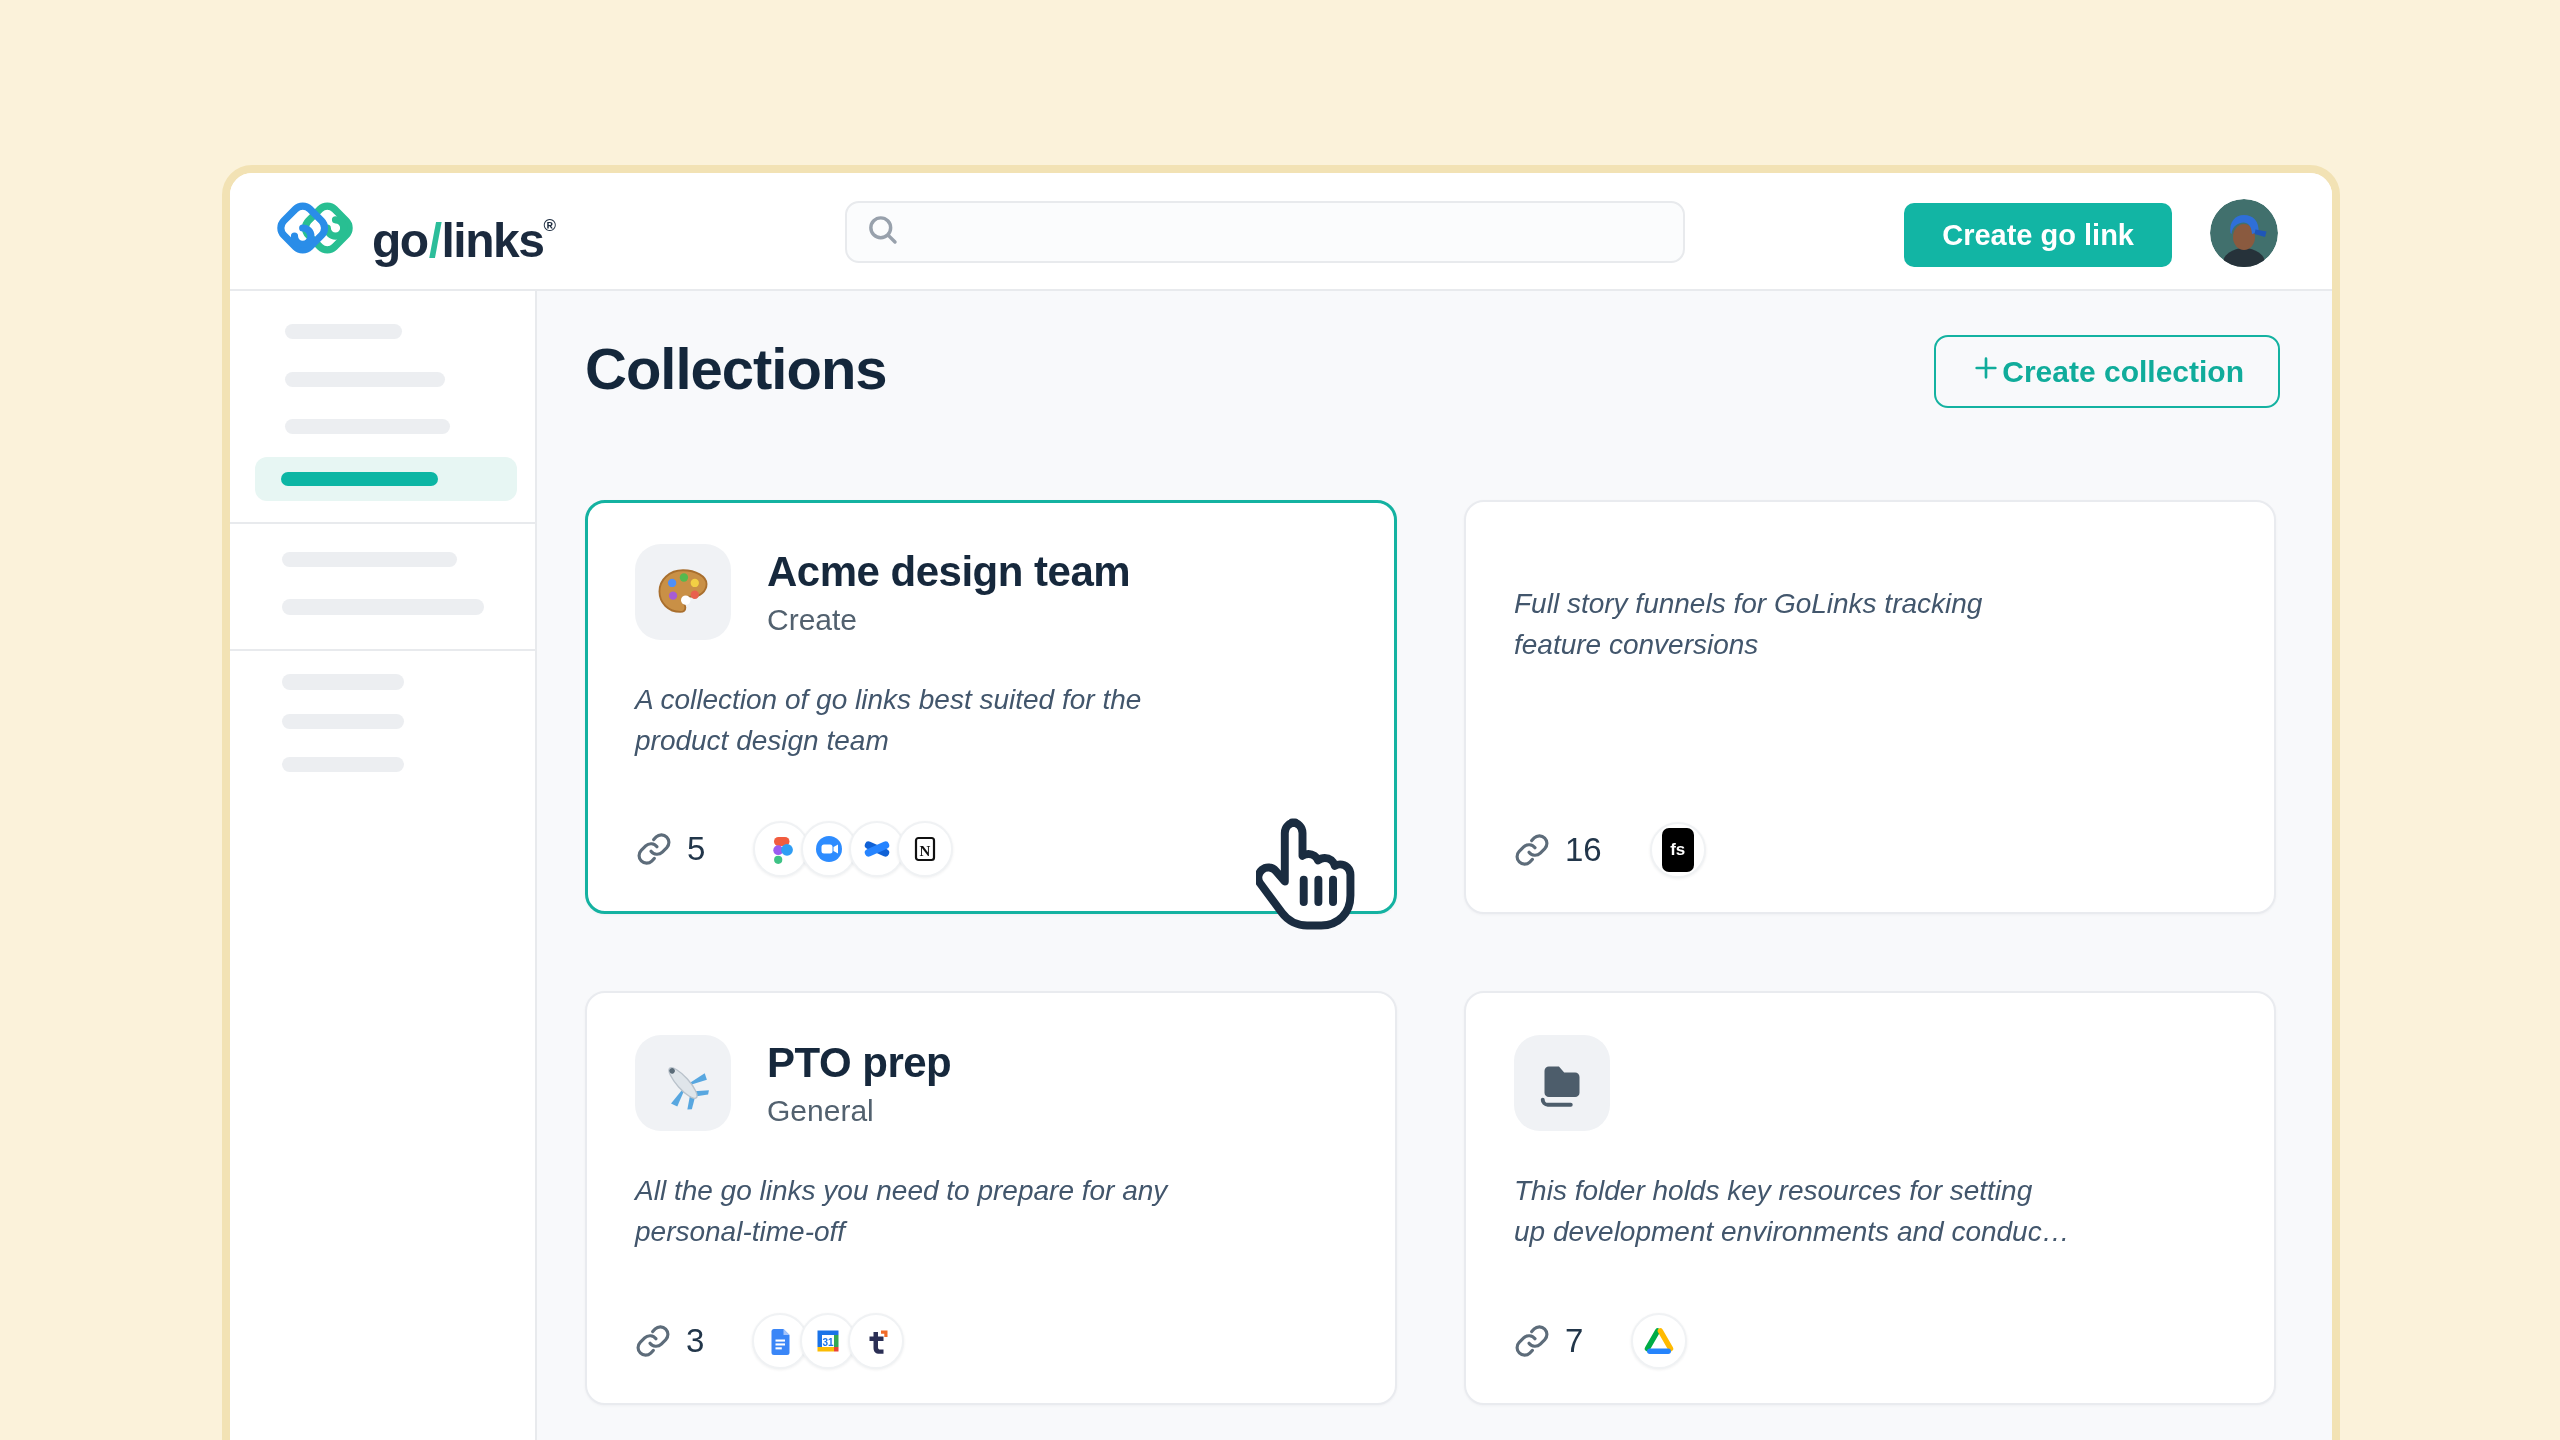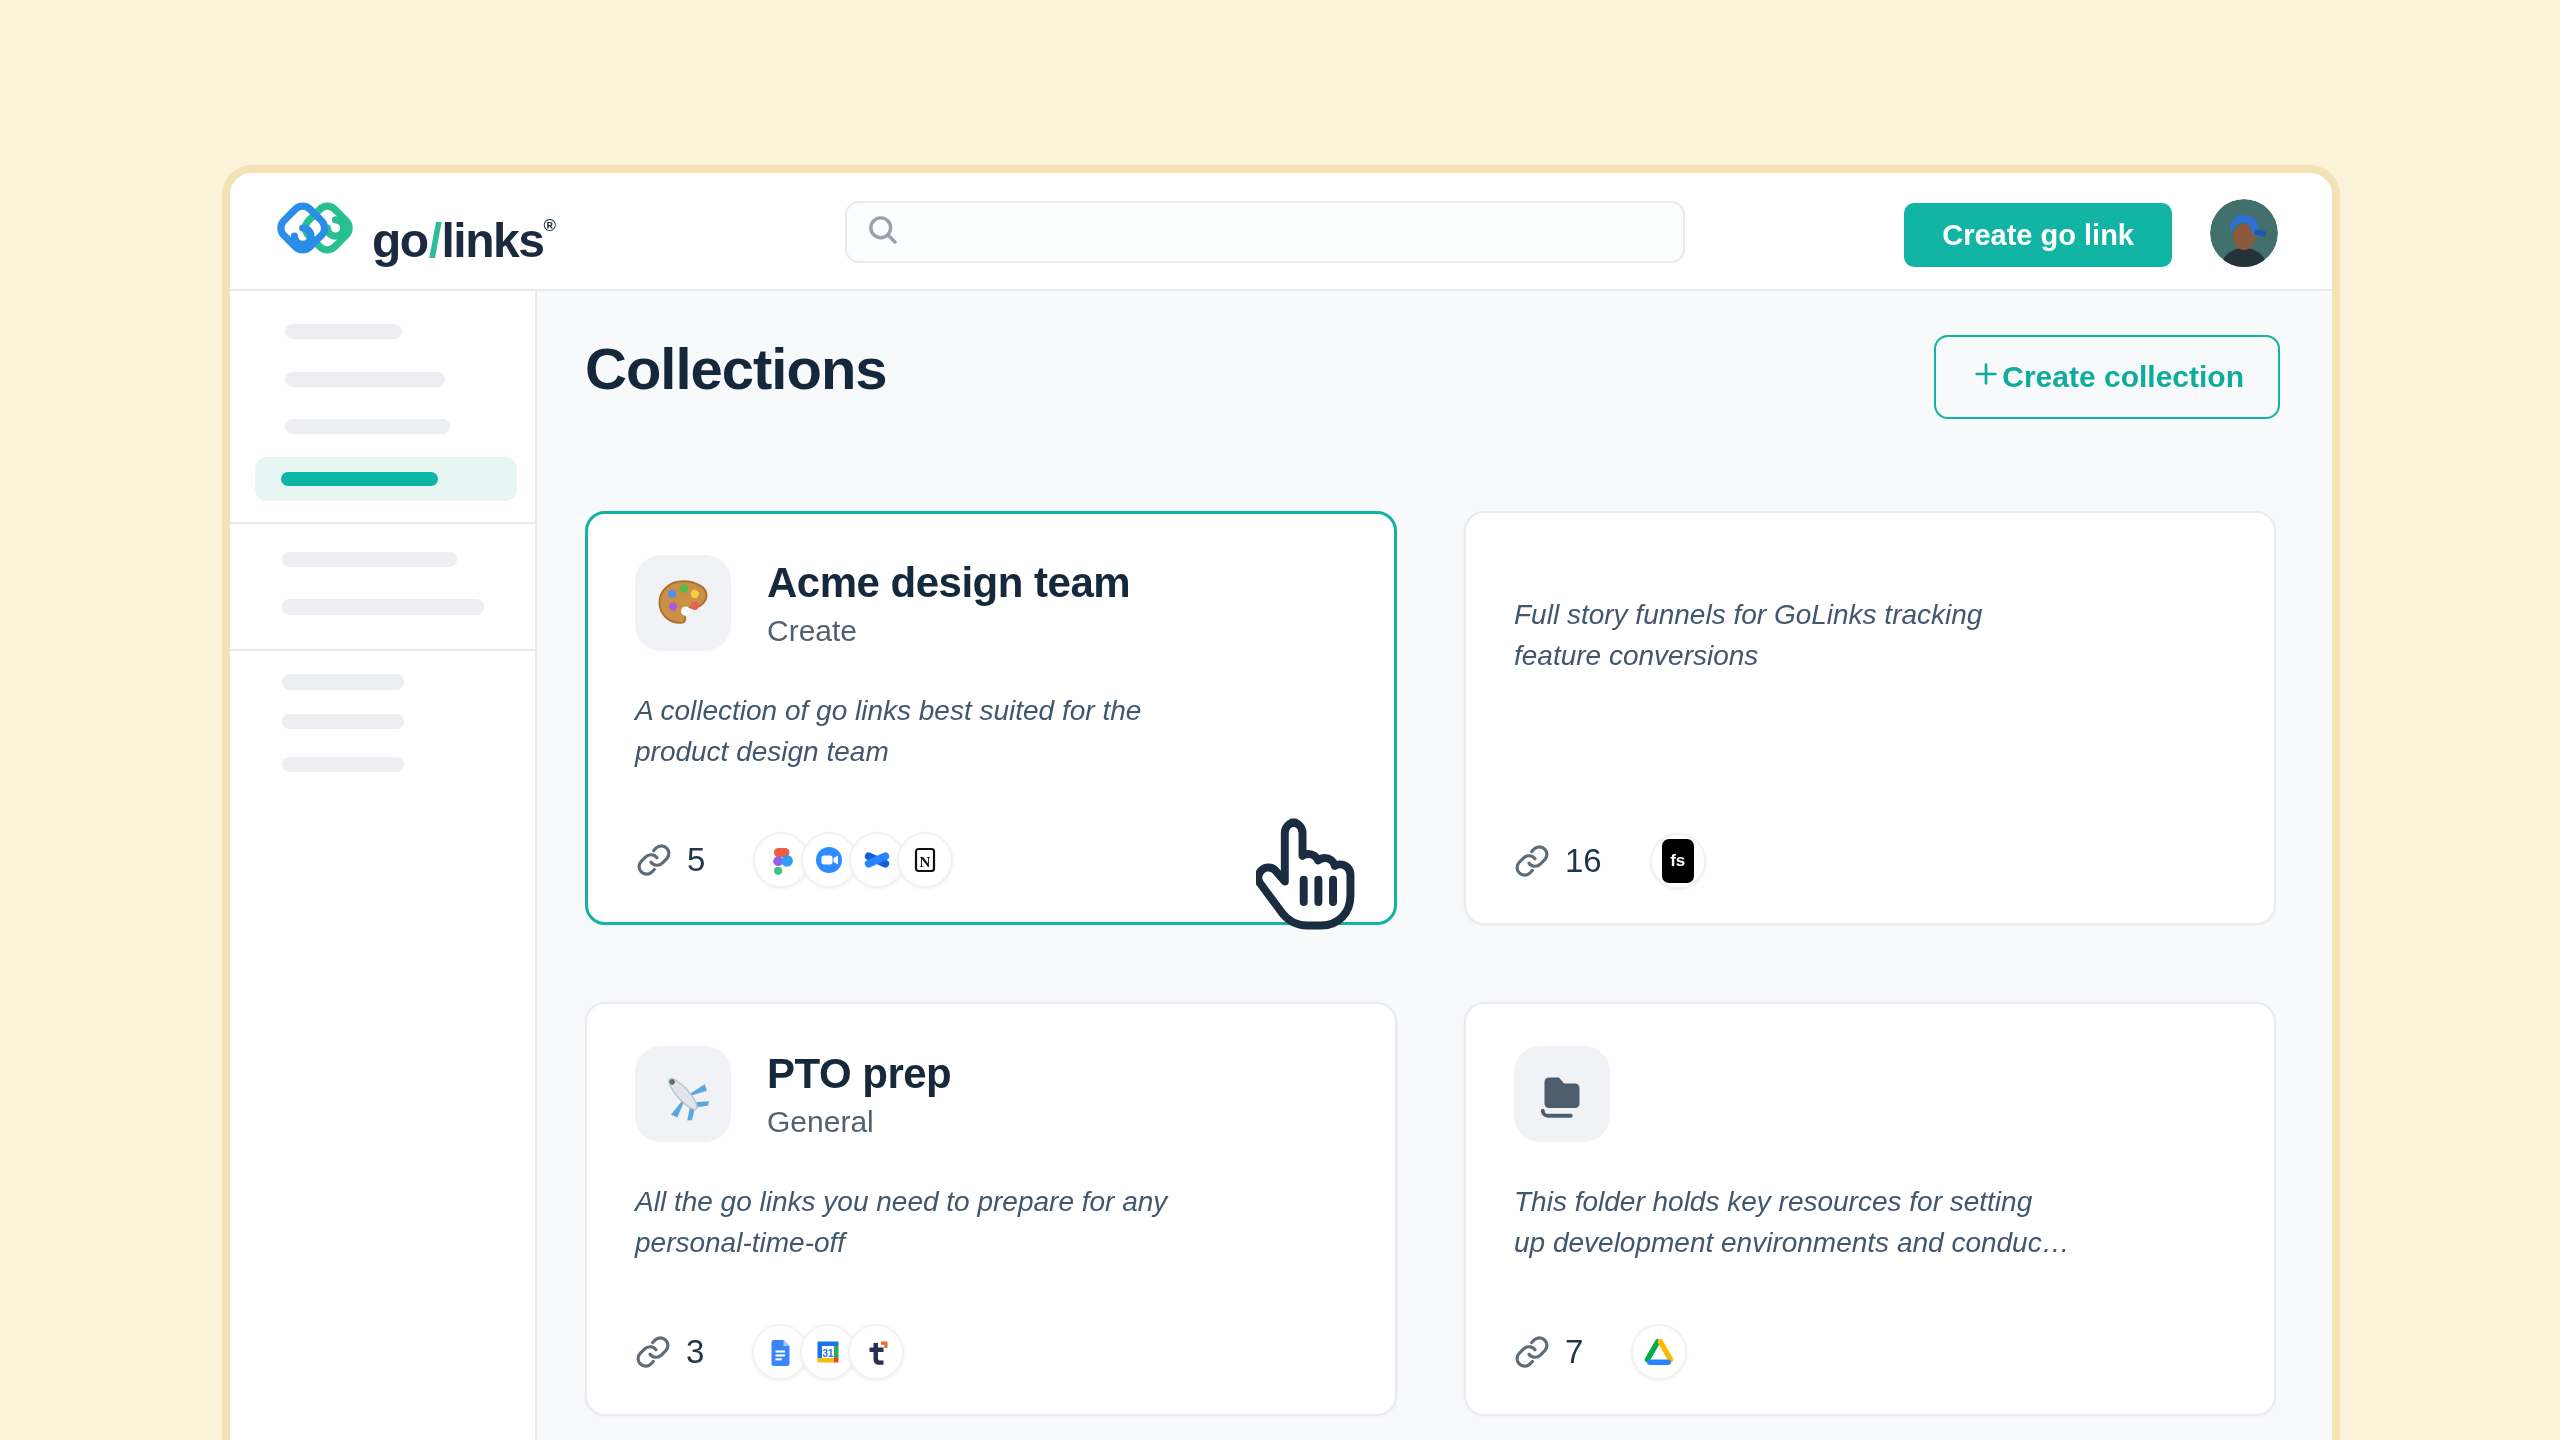--- a/index.html
+++ b/index.html
@@ -46,21 +46,21 @@
   .sidebar { width:307px; background:#fff; border-right:2px solid #e8eaed; position:relative; flex:0 0 auto; }
   .skel { position:absolute; background:#eceef1; border-radius:9px; }
   .skel-divider { position:absolute; left:0; right:0; height:2px; background:#e8eaed; }
   .skel-active { position:absolute; left:25px; width:262px; height:44px; background:#e7f6f3; border-radius:12px; cursor:pointer; }
   .skel-active .bar { position:absolute; left:26px; top:15px; width:157px; height:14px; background:#0cb6a4; border-radius:7px; }
 
   .main { flex:1; background:#f8f9fb; padding:42px 52px 0 48px; }
   .title-row { display:flex; align-items:flex-start; justify-content:space-between; margin-top:2px; }
   h1.page-title { font-size:58px; font-weight:bold; color:#14273b; letter-spacing:-1px; }
   .btn-outline {
-    height:84px; padding:0 34px; background:transparent; cursor:pointer;
+    height:73px; padding:0 34px; background:transparent; cursor:pointer;
     border:2px solid #14b2a1; border-radius:14px; color:#10ac9b;
     font-size:30px; font-weight:bold; font-family:"Liberation Sans", sans-serif;
     display:flex; align-items:center; 
   }
 
   .grid {
     margin-top:92px; display:grid;
     grid-template-columns:812px 812px; grid-auto-rows:414px;
     column-gap:67px; row-gap:77px;
   }

